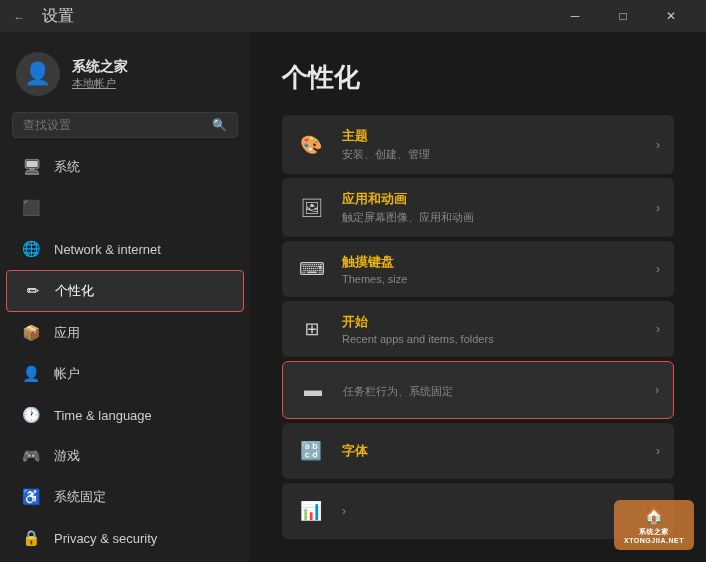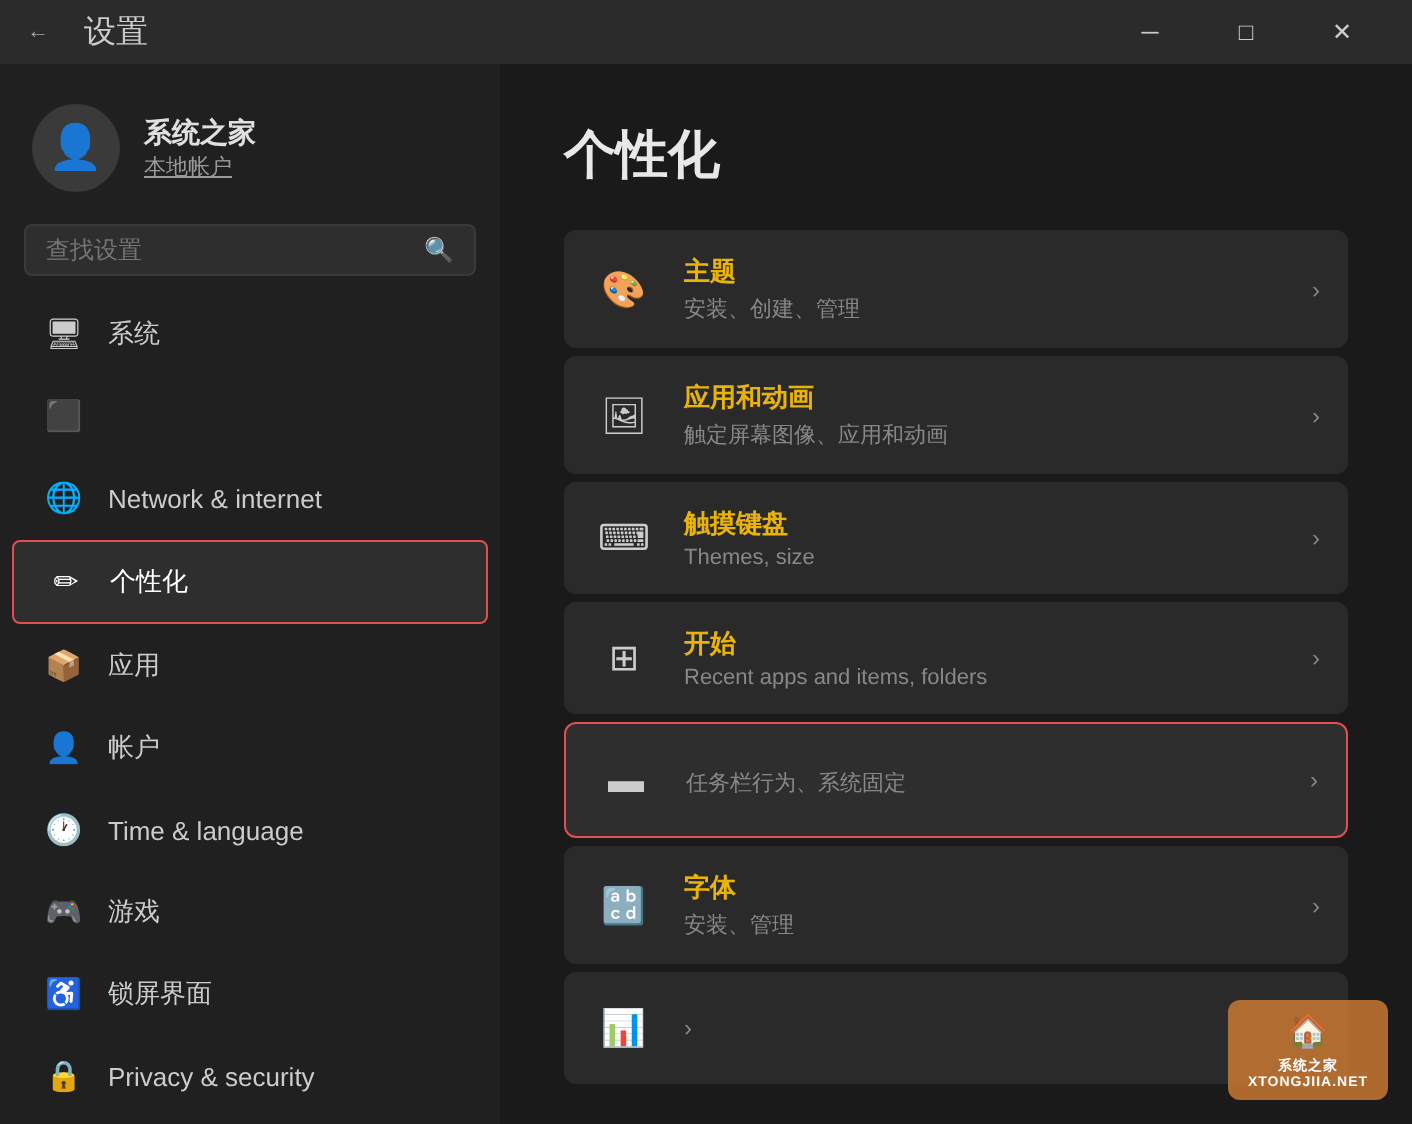--- a/index.html
+++ b/index.html
@@ -282,21 +282,21 @@
         <div class="nav-item">
     <span class="nav-icon">🕐</span>
     <span>Time &amp; language</span>
   </div>
         <div class="nav-item">
     <span class="nav-icon">🎮</span>
     <span>游戏</span>
   </div>
         <div class="nav-item">
     <span class="nav-icon">♿</span>
-    <span>锁屏界面</span>
+    <span>系统固定</span>
   </div>
         <div class="nav-item">
     <span class="nav-icon">🔒</span>
     <span>Privacy &amp; security</span>
   </div>
         <div class="nav-item">
     
     
   </div>
       </div>
@@ -347,21 +347,20 @@
     <div class="settings-item-text">
       <div class="settings-item-desc">任务栏行为、系统固定</div>
     </div>
     <span class="settings-item-chevron">›</span>
   </div>
         <div class="settings-item" style="position: relative;">
 
     <div class="settings-item-icon">🔡</div>
     <div class="settings-item-text">
       <div class="settings-item-title">字体</div>
-      <div class="settings-item-desc">安装、管理</div>
     </div>
     <span class="settings-item-chevron">›</span>
   </div>
         <div class="settings-item" style="position: relative;">
 
     <div class="settings-item-icon">📊</div>
     <span class="settings-item-chevron">›</span>
   </div>
       </div>
 

